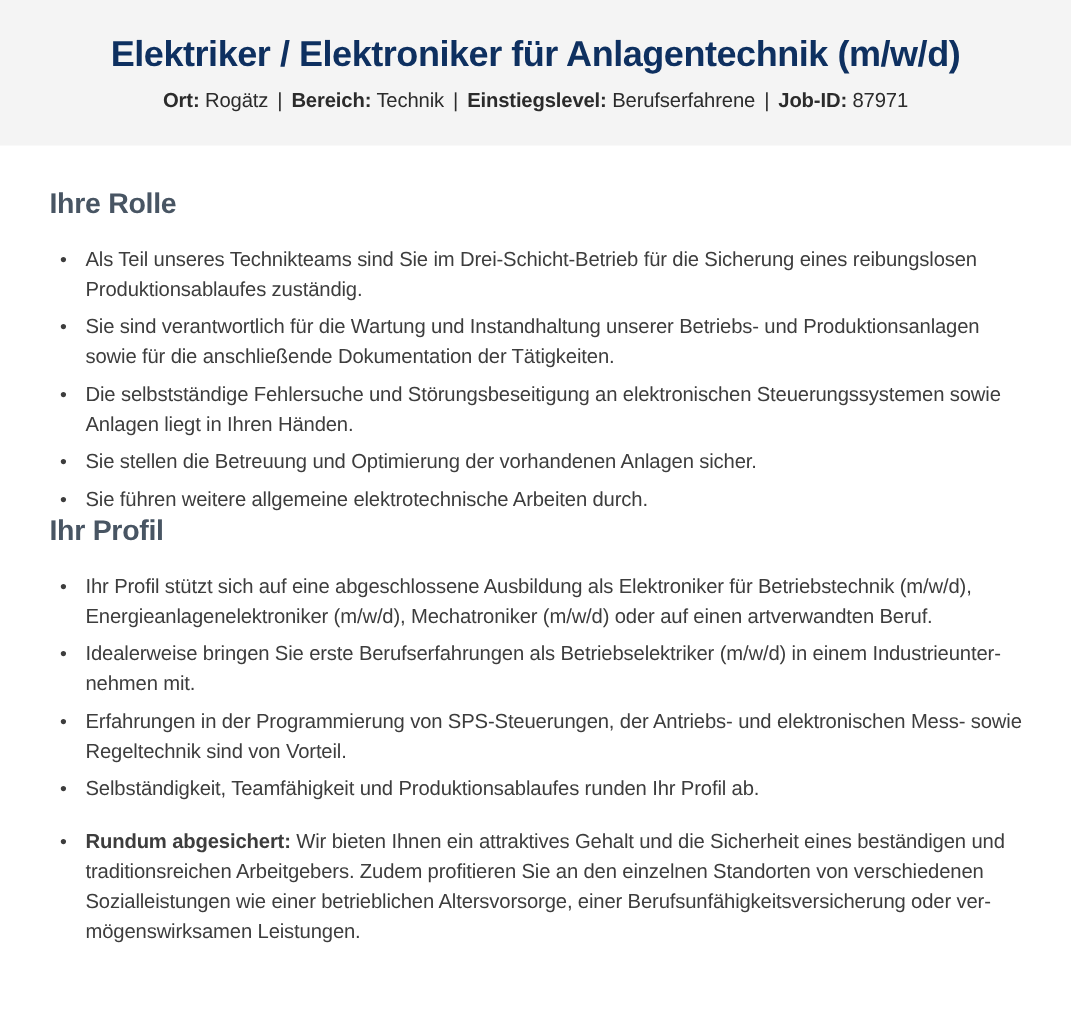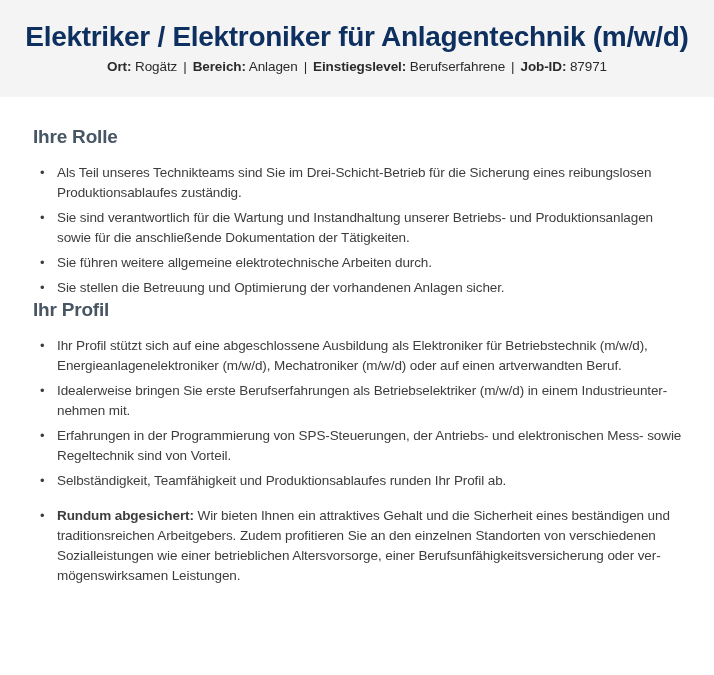--- a/index.html
+++ b/index.html
@@ -10,21 +10,21 @@
     overflow:hidden;
     color:#3d3d3d;
   }
   .header {
     width:714px; height:97px;
     background:#f4f4f4;
     padding-top:22px;
     text-align:center;
   }
   .job-title {
-    font-size:28px;
+    font-size:24px;
     line-height:29px;
     font-weight:700;
     letter-spacing:-0.3px;
     color:#0e3060;
   }
   .meta {
     margin-top:8px;
     font-size:13.5px;
     color:#2b2b2b;
     letter-spacing:-0.1px;
@@ -64,32 +64,33 @@
     color:#3d3d3d;
   }
   .b { font-weight:700; }
 </style>
 </head>
 <body>
 
 <header class="header">
   <h1 class="job-title">Elektriker / Elektroniker für Anlagentechnik (m/w/d)</h1>
   <div class="meta">
-    <span><span class="lbl">Ort:</span> <span>Rogätz</span></span><span class="sep">|</span><span><span class="lbl">Bereich:</span> <span>Anlagen</span></span><span class="sep">|</span><span><span class="lbl">Einstiegslevel:</span> <span>Berufserfahrene</span></span><span class="sep">|</span><span><span class="lbl">Job-ID:</span> <span>87971</span></span>
+    <span><span class="lbl">Ort:</span> <span>Rogätz</span></span><span class="sep">|</span><span><span class="lbl">Bereich:</span> <span>Technik</span></span><span class="sep">|</span><span><span class="lbl">Einstiegslevel:</span> <span>Berufserfahrene</span></span><span class="sep">|</span><span><span class="lbl">Job-ID:</span> <span>87971</span></span>
   </div>
 </header>
 
 <main>
 
   <h2 class="first">Ihre Rolle</h2>
   <ul>
     <li>Als Teil unseres Technikteams sind Sie im Drei-Schicht-Betrieb für die Sicherung eines reibungslosen Produktionsablaufes zuständig.</li>
     <li>Sie sind verantwortlich für die Wartung und Instandhaltung unserer Betriebs- und Produktionsanlagen sowie für die anschließende Dokumentation der Tätigkeiten.</li>
+    <li>Die selbstständige Fehlersuche und Störungsbeseitigung an elektronischen Steuerungssystemen sowie Anlagen liegt in Ihren Händen.</li>
+    <li>Sie stellen die Betreuung und Optimierung der vorhandenen Anlagen sicher.</li>
     <li>Sie führen weitere allgemeine elektrotechnische Arbeiten durch.</li>
-    <li>Sie stellen die Betreuung und Optimierung der vorhandenen Anlagen sicher.</li>
   </ul>
 
   <h2>Ihr Profil</h2>
   <ul>
     <li>Ihr Profil stützt sich auf eine abgeschlossene Ausbildung als Elektroniker für Betriebstechnik (m/w/d), Energieanlagenelektroniker (m/w/d), Mechatroniker (m/w/d) oder auf einen artverwandten Beruf.</li>
     <li>Idealerweise bringen Sie erste Berufserfahrungen als Betriebselektriker (m/w/d) in einem Industrieunter­nehmen mit.</li>
     <li>Erfahrungen in der Programmierung von SPS-Steuerungen, der Antriebs- und elektronischen Mess- sowie Regeltechnik sind von Vorteil.</li>
     <li>Selbständigkeit, Teamfähigkeit und Produktionsablaufes runden Ihr Profil ab.</li>
   </ul>
 

